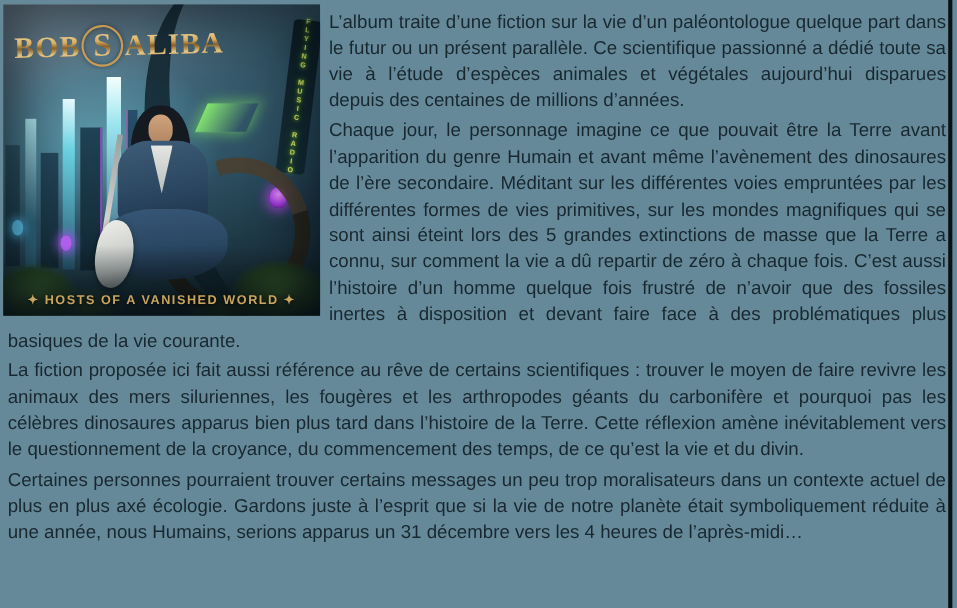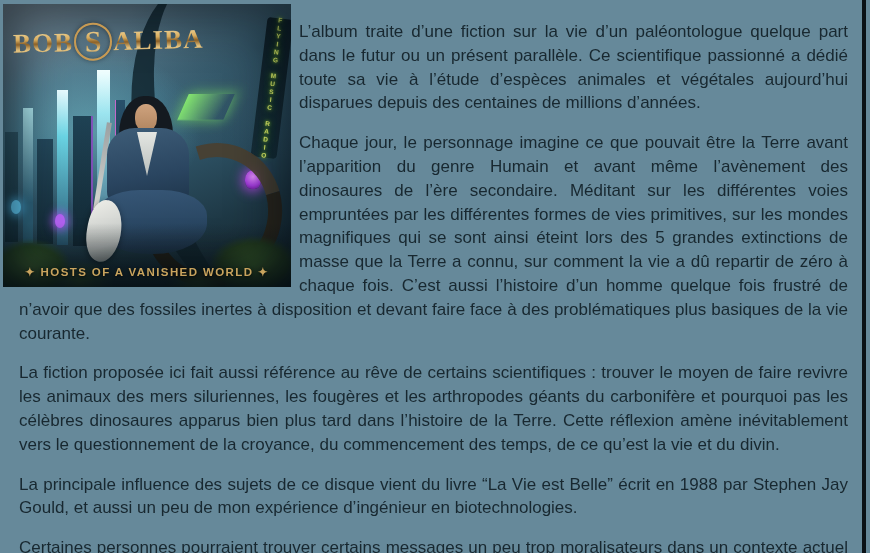--- a/index.html
+++ b/index.html
@@ -22,21 +22,21 @@
     background: #0a1116; z-index: 6;
   }
 
   
   .article {
     color: #182830;
     font-size: 17px;
     line-height: 23.8px;
     text-align: justify;
   }
-  .article p { margin: 16px; }
+  .article p { margin: 4px; }
 
   
   .cover {
     float: left;
     width: 288px; height: 283px;
     margin: 0 8px 5px 0;
     position: relative;
     overflow: hidden;
     background:
       radial-gradient(ellipse 160px 120px at 30% 45%, rgba(130,215,225,0.45) 0%, rgba(90,170,190,0.25) 45%, rgba(0,0,0,0) 70%),
@@ -216,18 +216,17 @@
       <span class="emblem">S</span>
       <span class="seg">ALIBA</span>
     </div>
     <div class="album-title">✦ HOSTS OF A VANISHED WORLD ✦</div>
   </aside>
 
   <div class="article">
     <p>L’album traite d’une fiction sur la vie d’un paléontologue quelque part dans le futur ou un présent parallèle. Ce scientifique passionné a dédié toute sa vie à l’étude d’espèces animales et végétales aujourd’hui disparues depuis des centaines de millions d’années.</p>
     <p>Chaque jour, le personnage imagine ce que pouvait être la Terre avant l’apparition du genre Humain et avant même l’avènement des dinosaures de l’ère secondaire. Méditant sur les différentes voies empruntées par les différentes formes de vies primitives, sur les mondes magnifiques qui se sont ainsi éteint lors des 5 grandes extinctions de masse que la Terre a connu, sur comment la vie a dû repartir de zéro à chaque fois. C’est aussi l’histoire d’un homme quelque fois frustré de n’avoir que des fossiles inertes à disposition et devant faire face à des problématiques plus basiques de la vie courante.</p>
     <p>La fiction proposée ici fait aussi référence au rêve de certains scientifiques : trouver le moyen de faire revivre les animaux des mers siluriennes, les fougères et les arthropodes géants du carbonifère et pourquoi pas les célèbres dinosaures apparus bien plus tard dans l’histoire de la Terre. Cette réflexion amène inévitablement vers le questionnement de la croyance, du commencement des temps, de ce qu’est la vie et du divin.</p>
-    <p>La principale influence des sujets de ce disque vient du livre “La Vie est Belle” écrit en 1988 par Stephen Jay Gould, et aussi un peu de mon expérience d’ingénieur en biotechnologies.</p>
     <p>Certaines personnes pourraient trouver certains messages un peu trop moralisateurs dans un contexte actuel de plus en plus axé écologie. Gardons juste à l’esprit que si la vie de notre planète était symboliquement réduite à une année, nous Humains, serions apparus un 31 décembre vers les 4 heures de l’après-midi…</p>
   </div>
 
   <div class="edge-strip"></div>
 </div>
 
 </body></html>

